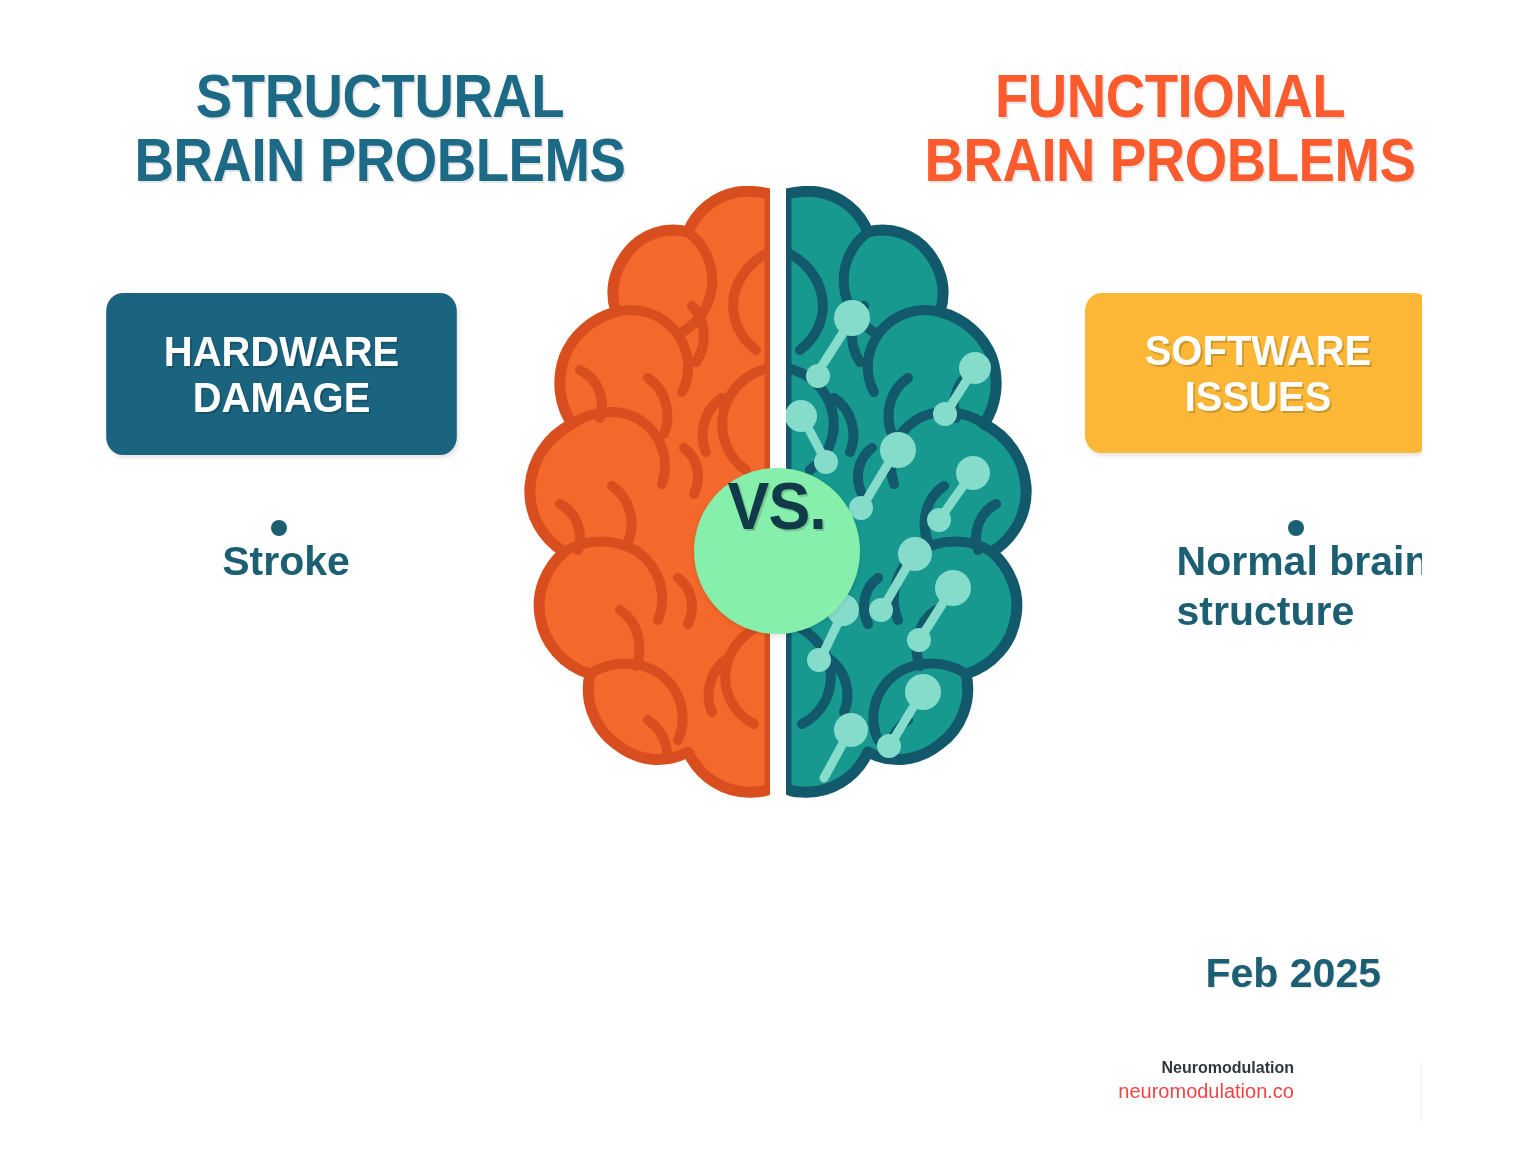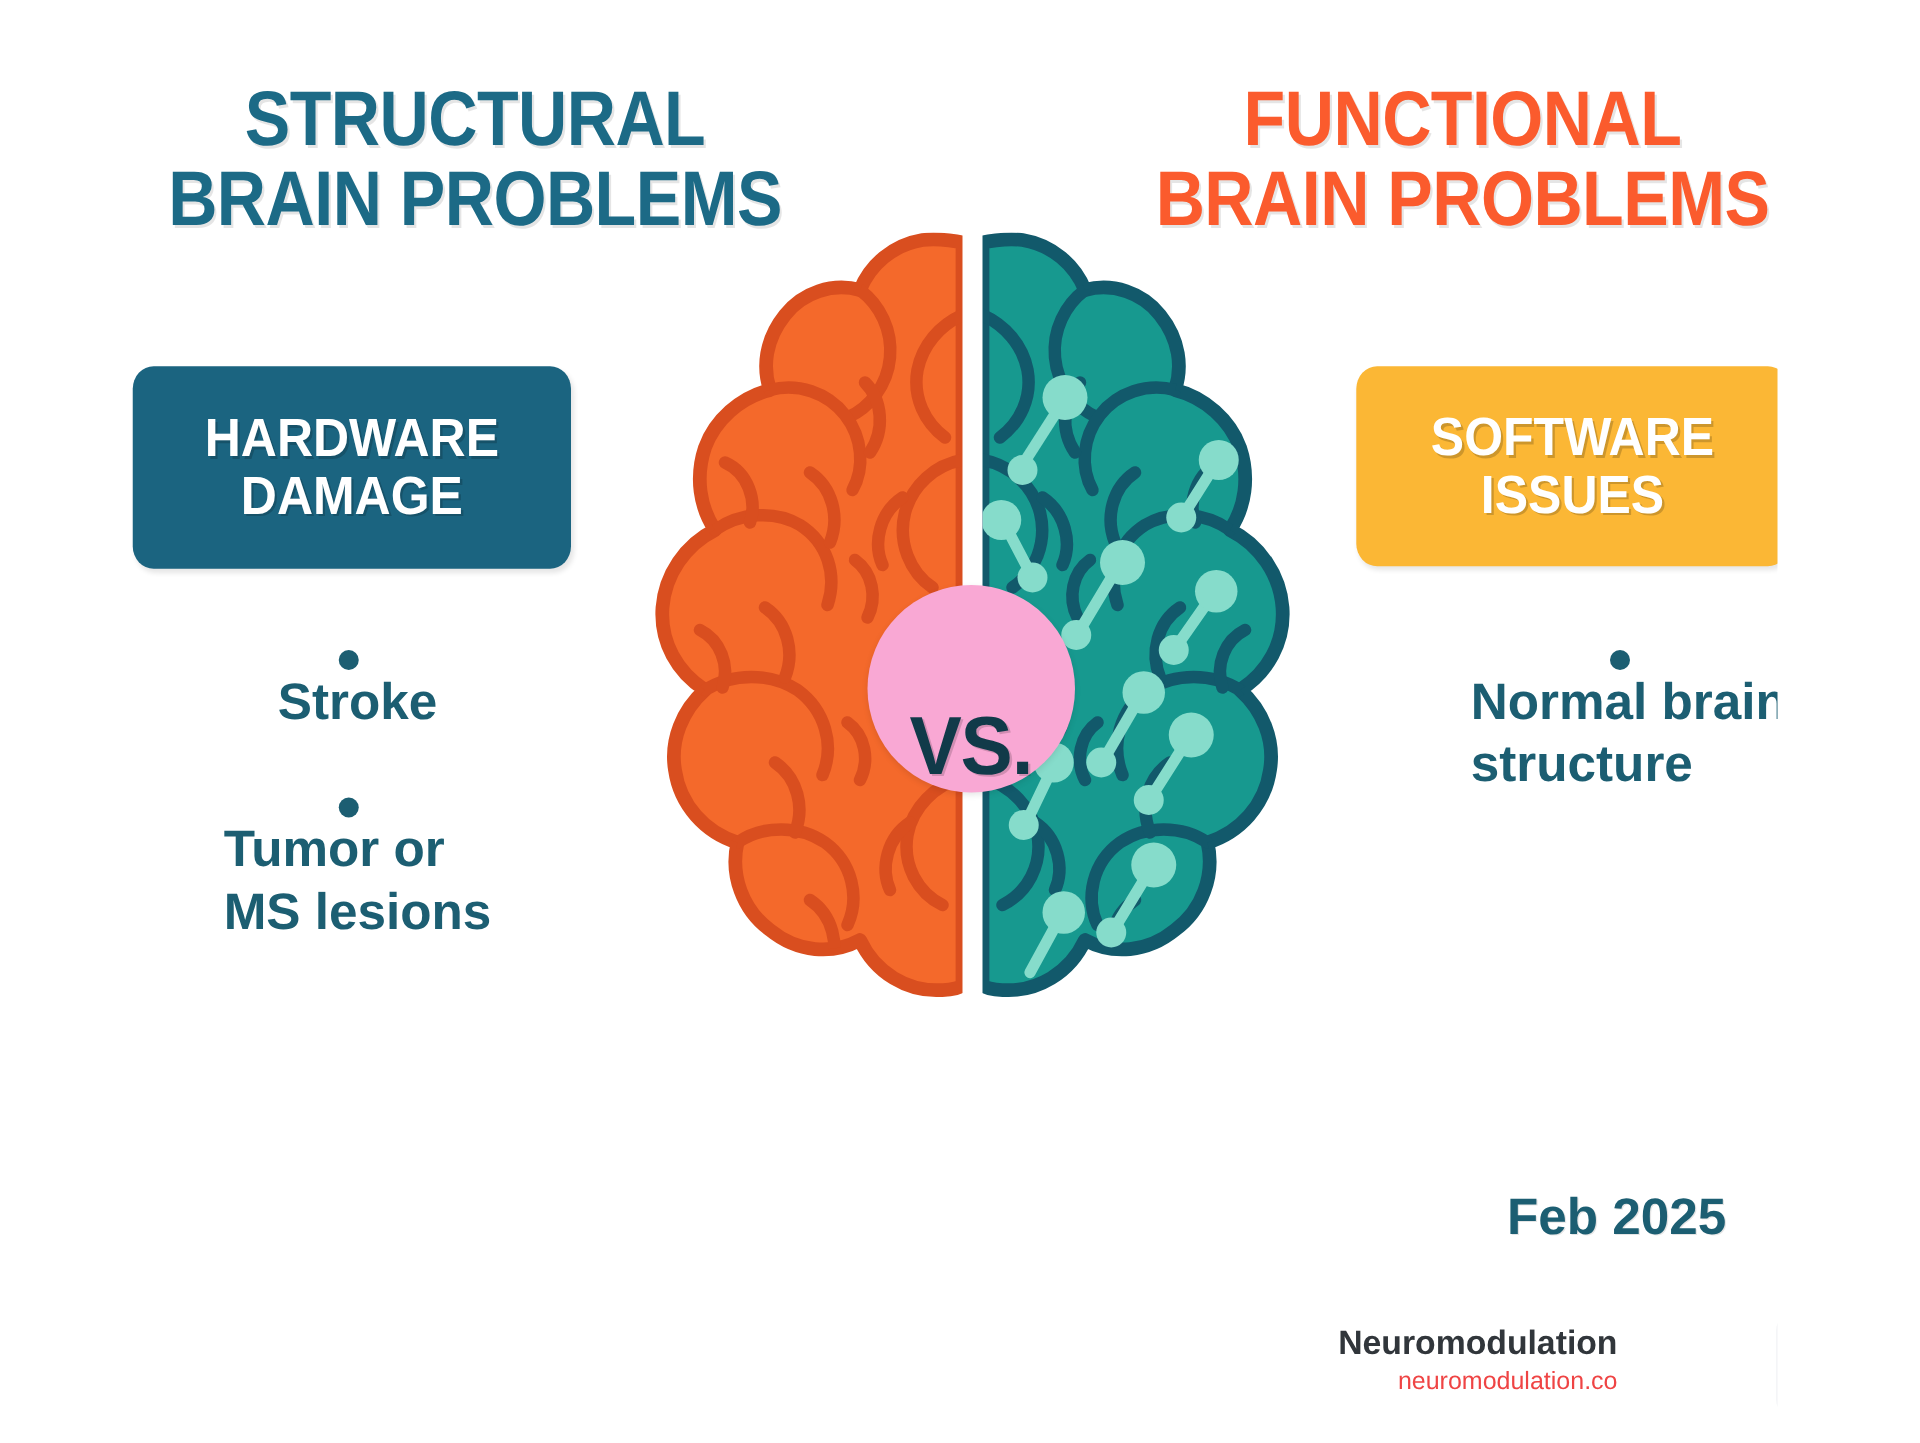--- a/index.html
+++ b/index.html
@@ -124,23 +124,23 @@
   #brain-wrap svg { display: block; width: 100%; height: 100%; }
 
   
   #vs-badge {
     position: absolute;
     left: 694px;
     top: 468px;
     width: 166px;
     height: 166px;
     border-radius: 50%;
-    background: #f9a8d4;
+    background: #86efac;
     display: flex;
-    align-items: flex-end;
+    align-items: flex-start;
     justify-content: center;
     box-shadow: 0 2px 5px rgba(0,0,0,0.10);
   }
   #vs-text {
     font-family: "Liberation Sans", sans-serif;
     font-weight: bold;
     font-size: 66px;
     color: #113A49;
     letter-spacing: -1px;
     transform: scaleX(0.95);
@@ -160,21 +160,21 @@
   }
   #footer-brand {
     position: absolute;
     right: 128px;
     top: 1058px;
     text-align: right;
   }
   #brand-name {
     font-family: "Liberation Sans", sans-serif;
     font-weight: bold;
-    font-size: 27px;
+    font-size: 16px;
     color: #31363B;
     line-height: 1.25;
   }
   #brand-url {
     font-family: "Liberation Sans", sans-serif;
     font-weight: normal;
     font-size: 20px;
     color: #ef4444;
     line-height: 1.3;
   }
@@ -206,25 +206,20 @@
   <div class="badge" id="badge-hardware">Hardware
 Damage</div>
 
   <div class="badge" id="badge-software">Software
 Issues</div>
 
   <div class="bullets" id="bullets-left">
     <div class="bullet-item">
       <span class="bullet-dot"></span>
       <span class="bullet-text">Stroke</span>
-    </div>
-    <div class="bullet-item">
-      <span class="bullet-dot"></span>
-      <span class="bullet-text">Tumor or
-MS lesions</span>
     </div>
   </div>
 
   <div class="bullets" id="bullets-right">
     <div class="bullet-item">
       <span class="bullet-dot"></span>
       <span class="bullet-text">Normal brain
 structure</span>
     </div>
   </div>

